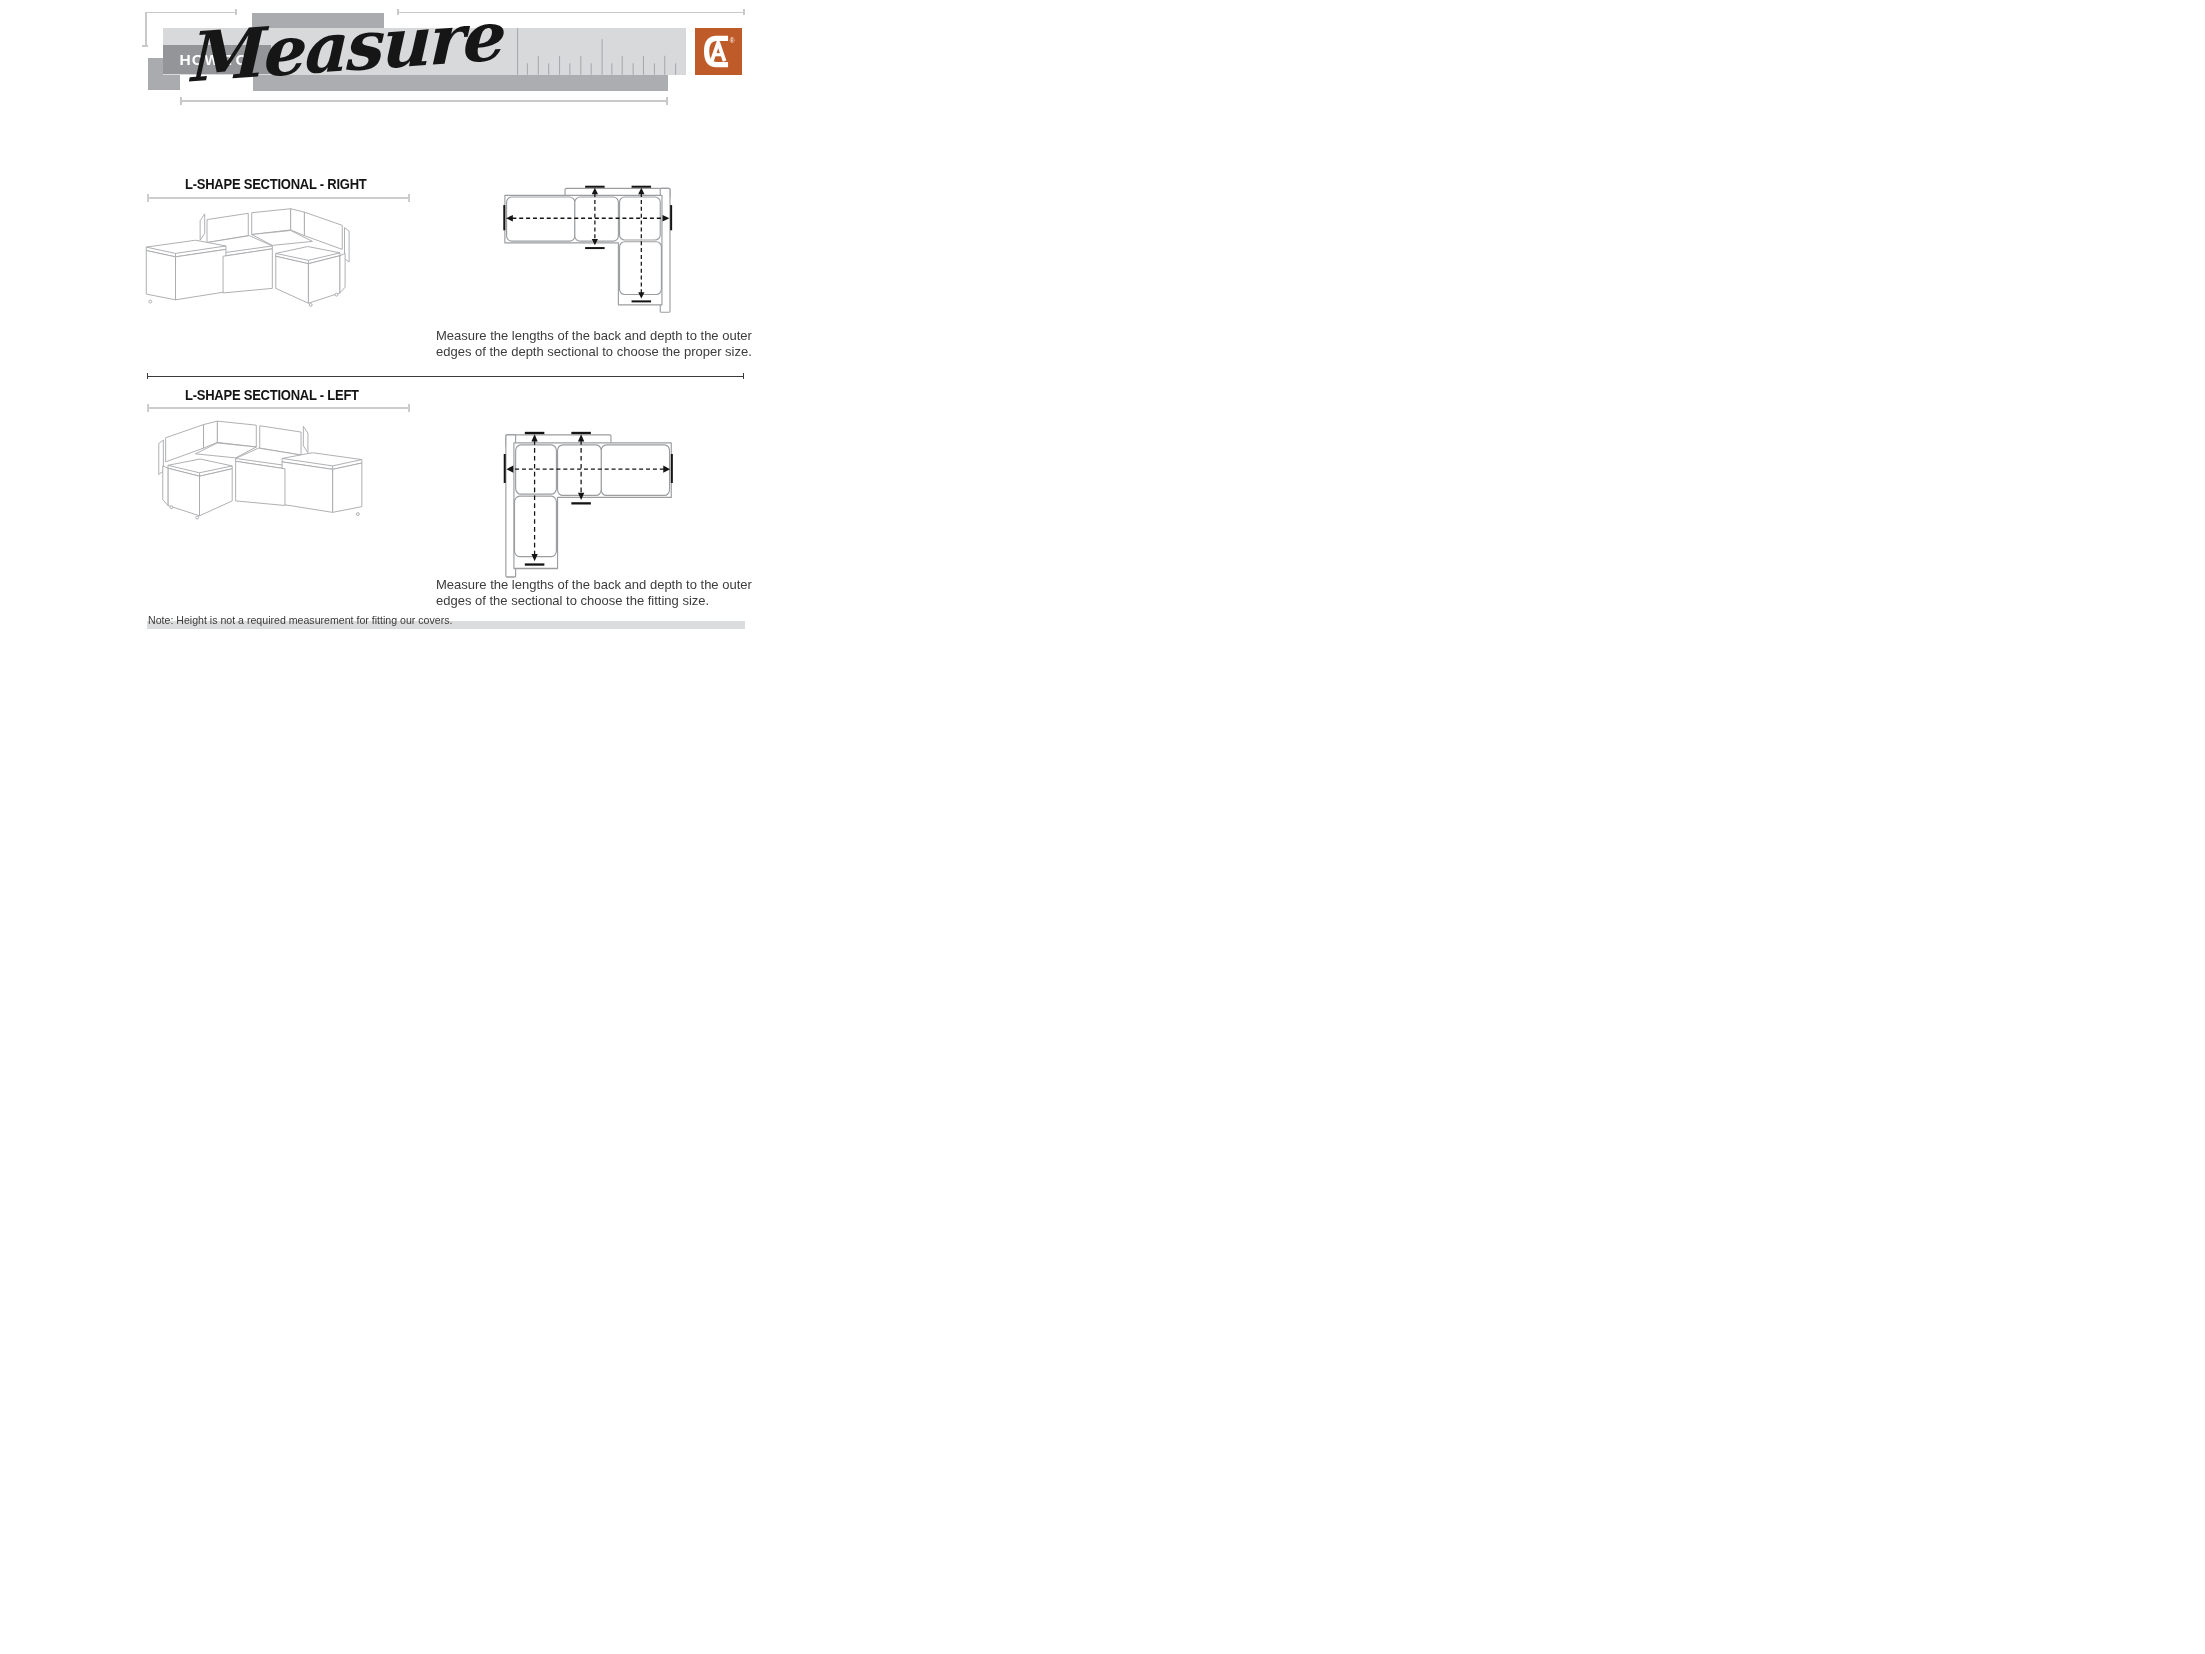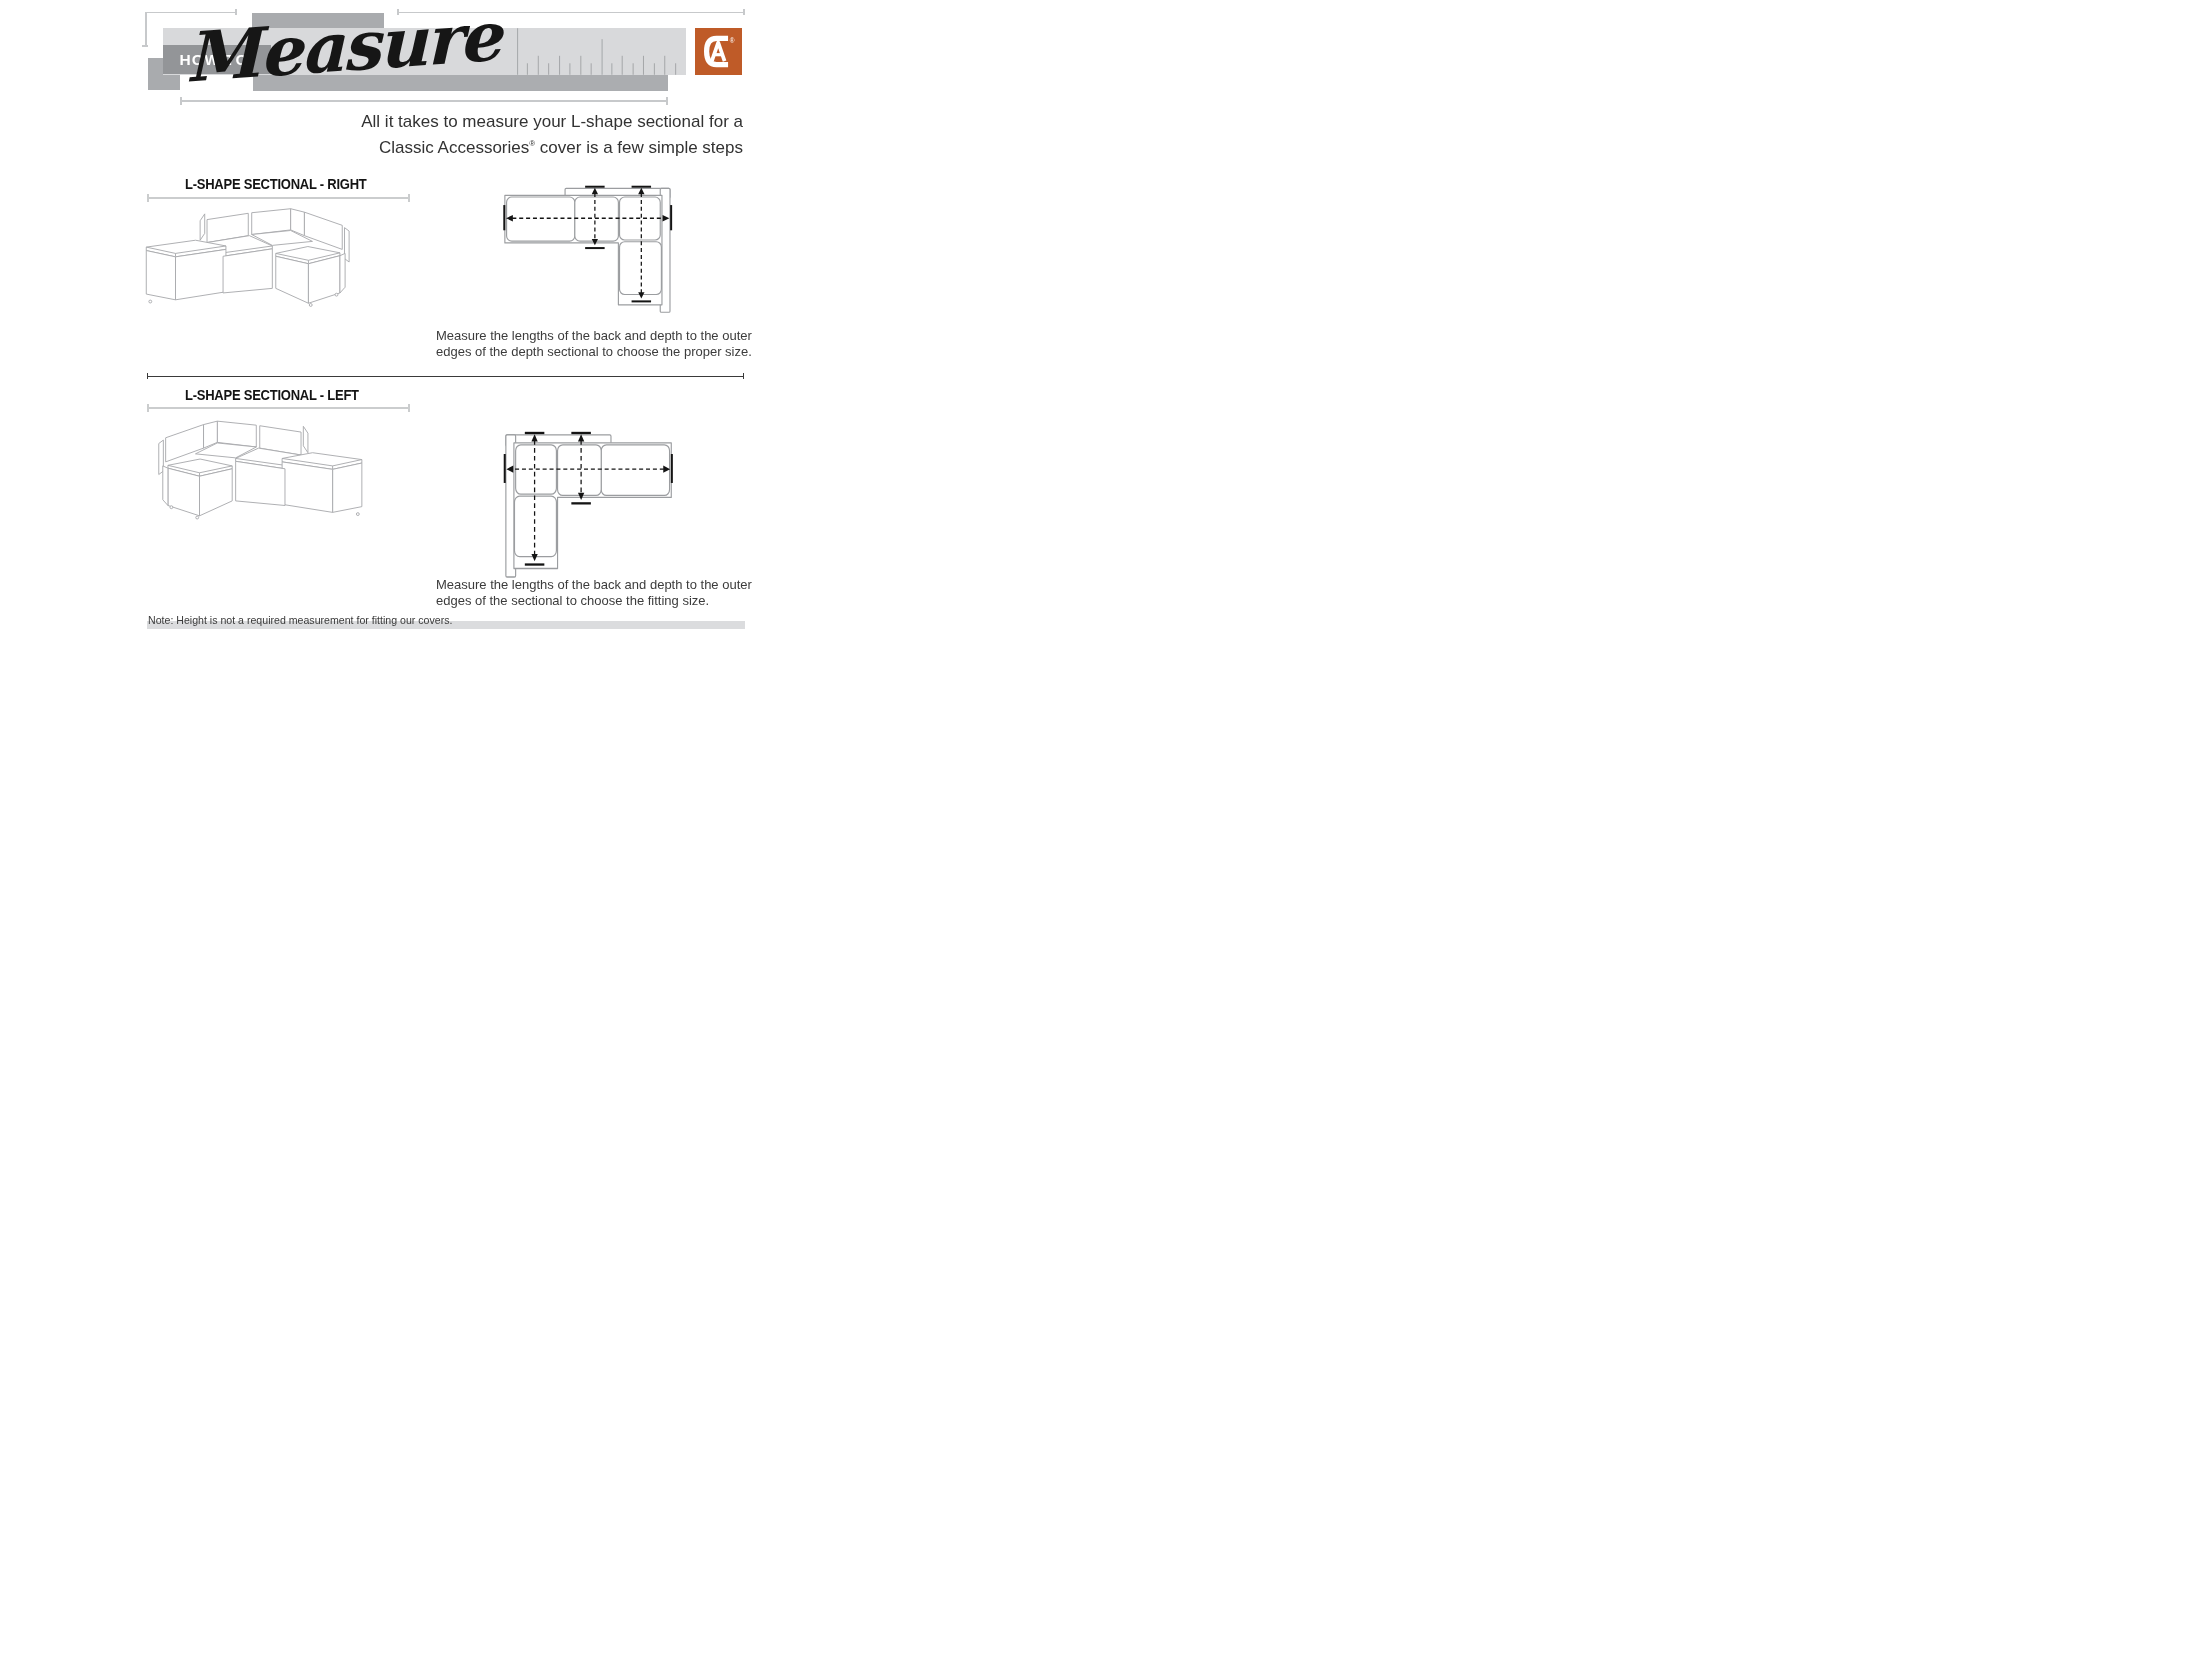--- a/index.html
+++ b/index.html
@@ -85,24 +85,20 @@
       <path d="M29,57 L40,25 L51,57" fill="none" stroke="#fff" stroke-width="6.5" stroke-linejoin="round"></path>
       <path d="M32,46 L48,46" fill="none" stroke="#fff" stroke-width="5.5"></path>
       <text x="60" y="26" fill="#fff" font-size="11">®</text>
     </svg>
   </div>
 
   <div class="abs dimline" style="left:180px;top:100px;width:488px;height:1.7px;"></div>
   <div class="abs tickline" style="left:180px;top:97px;width:1.7px;height:7.5px;"></div>
   <div class="abs tickline" style="left:666px;top:97px;width:1.7px;height:7.5px;"></div>
 
-  <div class="abs subtitle" style="left:287px;top:111px;width:456px;">
-    <div>All it takes to measure your L-shape sectional for a</div>
-    <div><span>Classic Accessories</span><sup>®</sup><span> cover is a few simple steps</span></div>
-  </div>
 
   <div class="abs h-section" style="left:185px;top:175px;">L-SHAPE SECTIONAL - RIGHT</div>
   <div class="abs gline" style="left:147px;top:197px;width:262px;height:2.3px;"></div>
   <div class="abs gline" style="left:147px;top:194px;width:1.7px;height:7.5px;"></div>
   <div class="abs gline" style="left:408px;top:194px;width:1.7px;height:7.5px;"></div>
 
   <svg class="abs" style="left:145px;top:207px;" width="218" height="106" viewBox="0 0 380 185">
     <g id="sofa-g" class="lineart">
       <polygon points="96,24 104,12 104,46 96,58"></polygon>
       <polygon points="108,22 180,11 180,50 108,62"></polygon>

